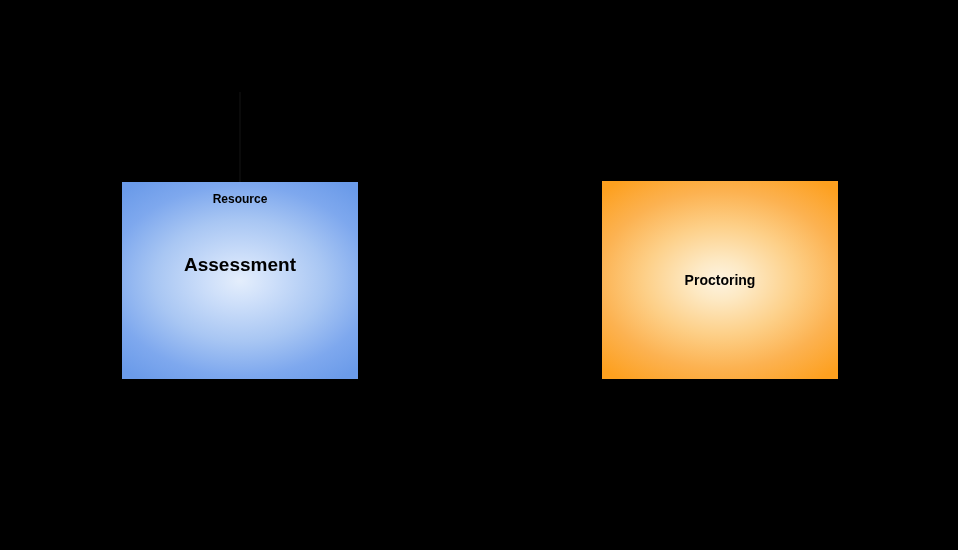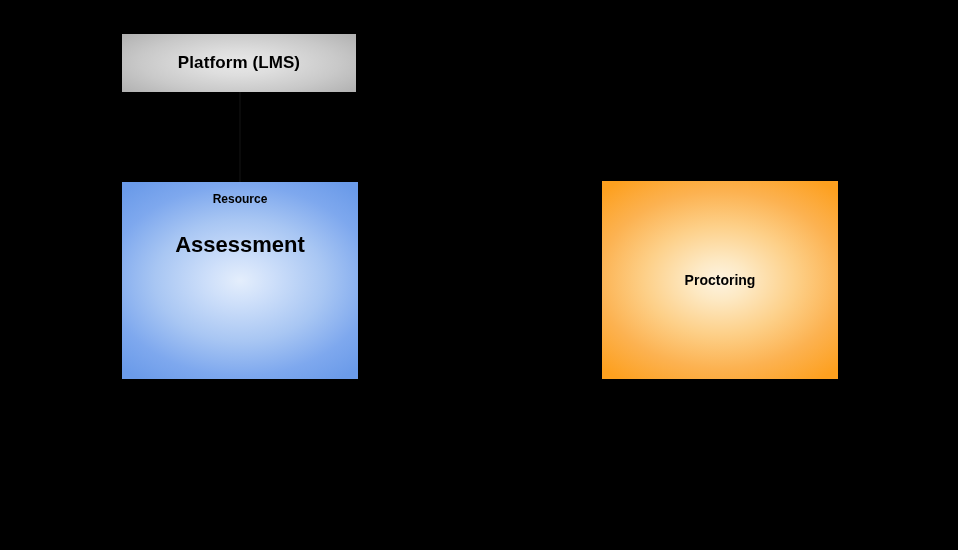--- a/index.html
+++ b/index.html
@@ -54,24 +54,24 @@
                 #e4eefc 0%, #cfe0fa 18%, #a8c6f3 50%, #7ea8ee 78%, #6b9be9 100%);
     justify-content: flex-start;
   }
   #node-assessment .node-sublabel {
     font-size: 12px;
     font-weight: bold;
     line-height: 1.15;
     margin-top: 11px;
   }
   #node-assessment .node-title {
-    font-size: 22px;
+    font-size: 19px;
     font-weight: bold;
     line-height: 1.35;
-    margin-top: 23px;
+    margin-top: 45px;
   }
 
   
   #node-proctoring {
     left: 602px;
     top: 181px;
     width: 236px;
     height: 198px;
     background: radial-gradient(ellipse 72% 62% at 50% 50%,
                 #fdf3e0 0%, #fde9c4 16%, #fdd089 44%, #fcb251 72%, #fda01f 100%);
@@ -92,23 +92,20 @@
     top: 92px;
     width: 2px;
     height: 92px;
   }
 </style>
 </head>
 <body>
 
 <div id="canvas">
 
-  <div class="node" id="node-platform">
-    <div class="node-title">Platform (LMS)</div>
-  </div>
 
   <div class="connector" id="connector-platform-assessment"></div>
 
   <div class="node" id="node-assessment">
     <div class="node-sublabel">Resource</div>
     <div class="node-title">
       <div>Assessment</div>
     </div>
   </div>
 

